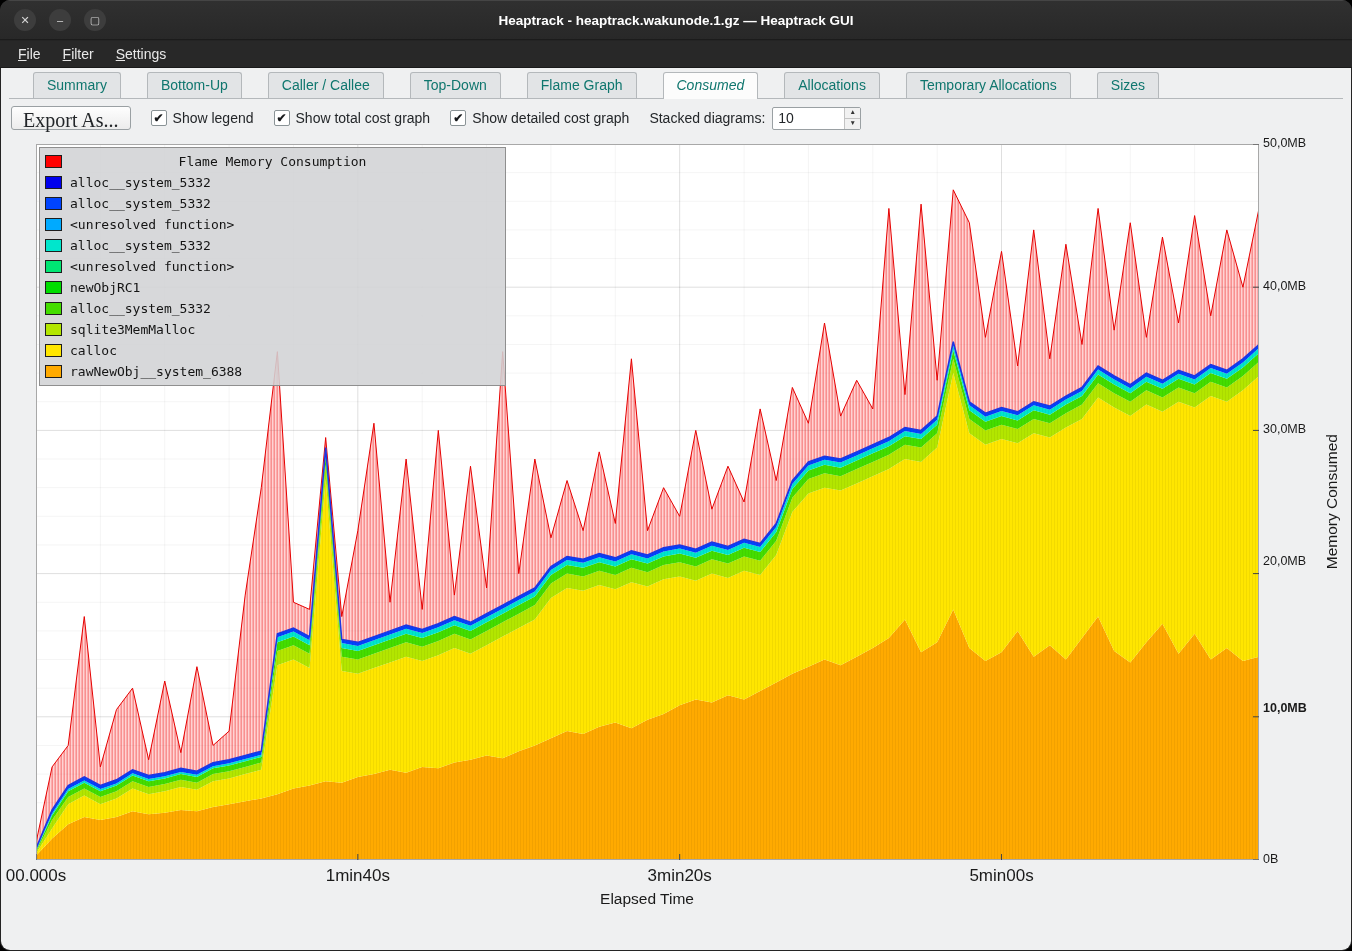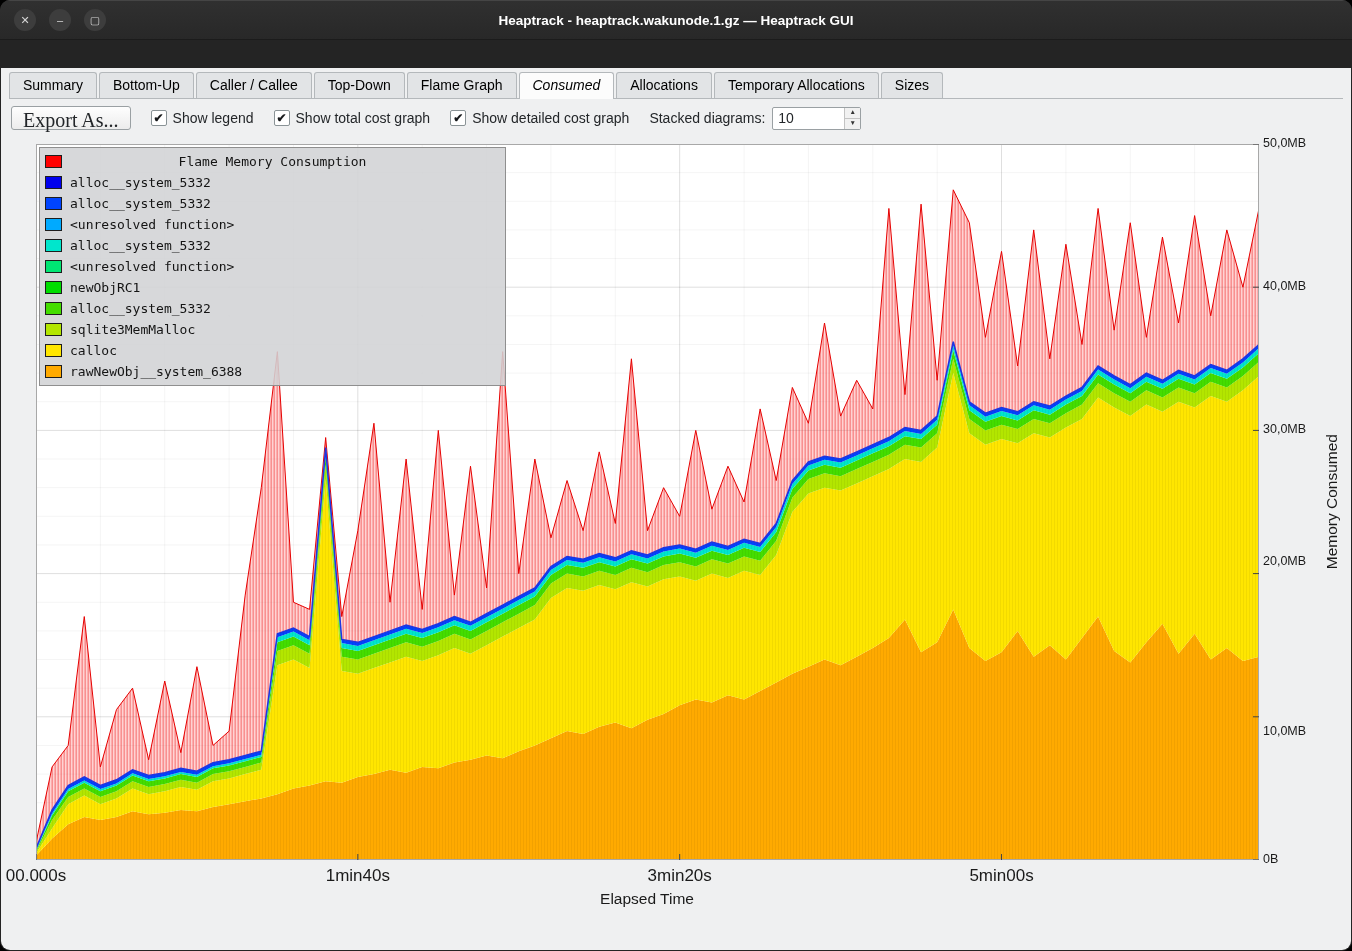--- a/index.html
+++ b/index.html
@@ -17,21 +17,21 @@
   
   .menubar{position:absolute;left:0;top:41px;width:100%;height:27px;background:#282828;display:flex;align-items:center;padding:0 8px;gap:2px;border-bottom:1px solid #1a1a1a;}
   .menu-item{color:#e8e8e8;font-size:14px;padding:3px 10px;}
   .menu-item u{text-decoration:underline;}
 
   
   .content{position:absolute;left:1px;right:1px;top:68px;bottom:1px;background:#eff0f1;color:#232629;border-radius:0 0 9px 9px;overflow:hidden;}
 
   
   .tabbar{position:absolute;left:8px;right:8px;top:4px;height:27px;display:flex;gap:2px;border-bottom:1px solid #b4b8bb;}
-  .tab{height:100%;padding:4px 13px 0 13px;font-size:14px;background:#e2e4e6;border:1px solid #b4b8bb;border-bottom:none;border-radius:3px 3px 0 0;color:#000000;white-space:nowrap;}
+  .tab{height:100%;padding:4px 13px 0 13px;font-size:14px;background:#e2e4e6;border:1px solid #b4b8bb;border-bottom:none;border-radius:3px 3px 0 0;color:#0f766e;white-space:nowrap;margin-left:24px;}
   .tab.active{background:#fcfcfc;margin-bottom:-1px;height:calc(100% + 1px);font-style:italic;}
 
   
   .toolbar{position:absolute;left:10px;right:10px;top:36px;height:28px;display:flex;align-items:center;gap:20px;font-size:14px;}
   .export-btn{font-family:Liberation Serif, serif;font-size:20px;padding:2px 11px;border:1px solid #9aa0a3;border-radius:3px;background:linear-gradient(#fefefe,#ececec);color:#232629;height:24px;}
   .tb-check{display:flex;align-items:center;gap:6px;}
   .cbox{width:16px;height:16px;border:1px solid #8a9396;border-radius:2px;background:#fff;font-size:12px;line-height:14px;text-align:center;color:#16181a;font-weight:bold;flex:none;}
   .spin-group{display:flex;align-items:center;gap:7px;}
   .spinbox{display:flex;border:1px solid #9aa0a3;background:#fff;height:23px;border-radius:2px;gap:44px;}
   .spin-value{width:27px;padding:0 5px;display:flex;align-items:center;font-size:14px;}
@@ -67,20 +67,25 @@
       <div class="win-btn">
           <span>–</span>
         </div>
       <div class="win-btn">
           <span>▢</span>
         </div>
     </div>
     <div class="title">Heaptrack - heaptrack.wakunode.1.gz — Heaptrack GUI</div>
   </div>
 
+  <div class="menubar" id="menubar">
+      <div class="menu-item"><u>F</u>ile</div>
+      <div class="menu-item"><u>F</u>ilter</div>
+      <div class="menu-item"><u>S</u>ettings</div>
+    </div>
 
   <div class="content">
 
     <div class="tabbar" id="tabbar">
         <div class="tab">Summary</div>
         <div class="tab">Bottom-Up</div>
         <div class="tab">Caller / Callee</div>
         <div class="tab">Top-Down</div>
         <div class="tab">Flame Graph</div>
         <div class="tab active">Consumed</div>
@@ -237,21 +242,21 @@
             <span class="lg-swatch" style="background: rgb(255, 230, 0);"></span>
             <span class="">calloc</span>
           </div>
           <div class="lg-row">
             <span class="lg-swatch" style="background: rgb(255, 170, 0);"></span>
             <span class="">rawNewObj__system_6388</span>
           </div>
         </div>
       <div id="yticks">
           <div class="ytick" style="top: 718px;">0B</div>
-          <div class="ytick" style="top: 590px;">10,0MB</div>
+          <div class="ytick" style="top: 567px; font-weight: bold;">10,0MB</div>
           <div class="ytick" style="top: 420px;">20,0MB</div>
           <div class="ytick" style="top: 288.4px;">30,0MB</div>
           <div class="ytick" style="top: 145.2px;">40,0MB</div>
           <div class="ytick" style="top: 2px;">50,0MB</div>
         </div>
       <div id="xticks">
           <div class="xtick" style="left: 35px; top: 732px;">00.000s</div>
           <div class="xtick" style="left: 356.842px; top: 732px;">1min40s</div>
           <div class="xtick" style="left: 678.684px; top: 732px;">3min20s</div>
           <div class="xtick" style="left: 1000.53px; top: 732px;">5min00s</div>

